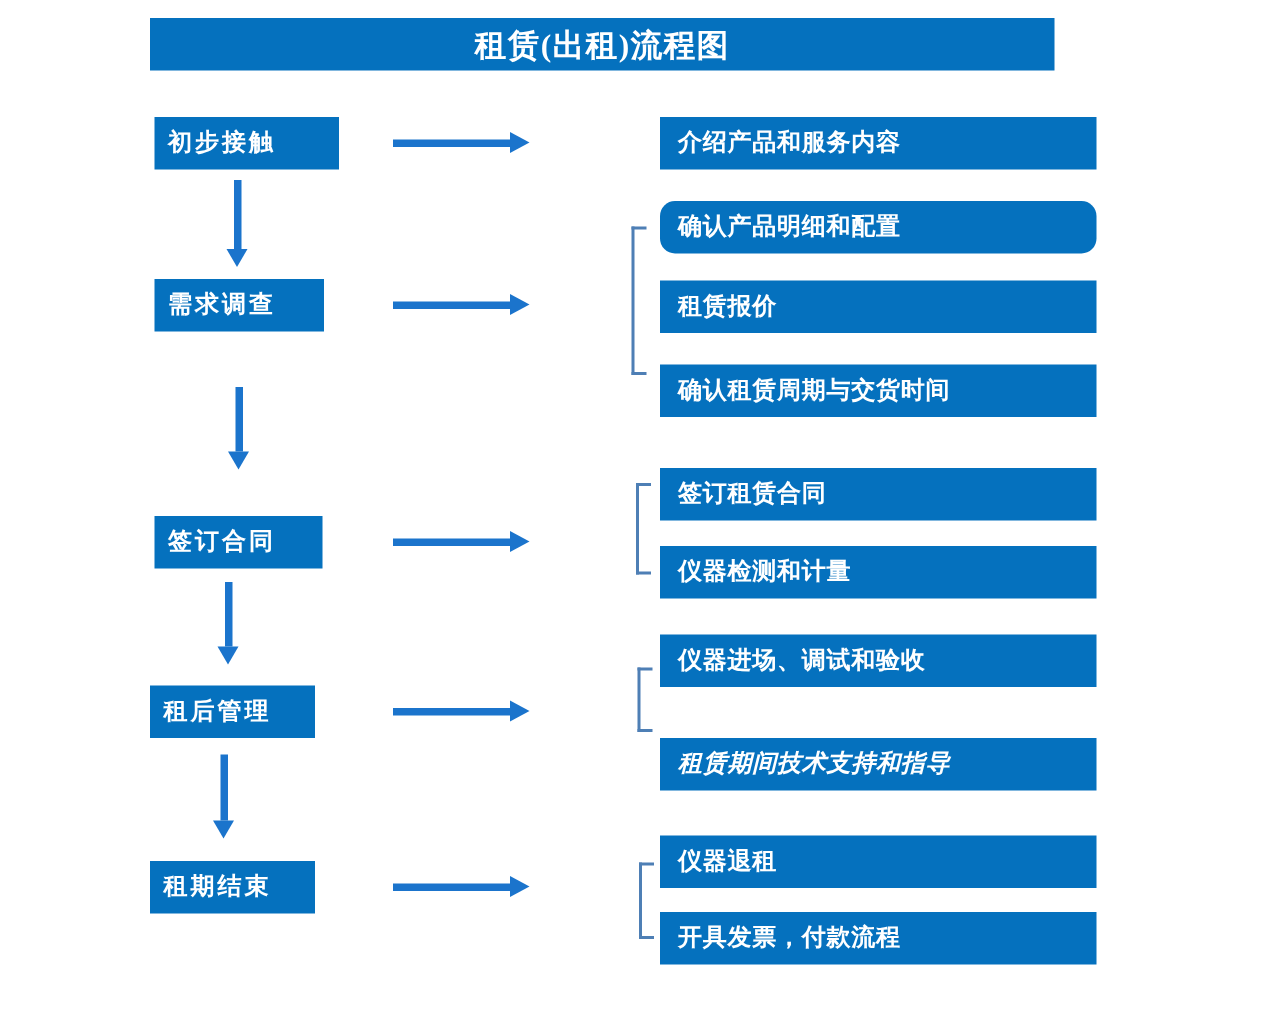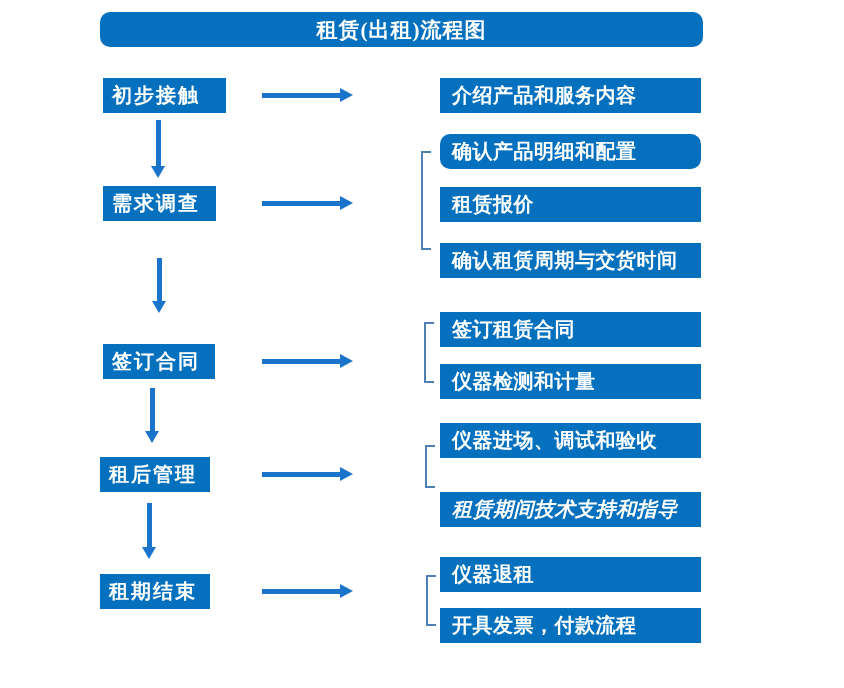--- a/index.html
+++ b/index.html
@@ -13,40 +13,39 @@
     width:844px;height:688px;
     background:#ffffff;
     overflow:hidden;
     font-family:"Liberation Serif","DejaVu Serif",serif;
   }
   .bluebox{
     position:absolute;
     background:var(--blue);
     color:#ffffff;
     font-weight:bold;
-    font-size:20px;
+    font-size:16px;
     height:35px;
     display:flex;
     align-items:center;
     box-sizing:border-box;
     white-space:nowrap;
   }
   .titlebar{
     left:100px;top:12px;width:603px;
     justify-content:center;
     font-size:21px;
     letter-spacing:1px;
-    border-radius:10px;
   }
   .stagebox{
     padding-left:9px;
     letter-spacing:2px;
   }
   .outbox{
-    left:440px;width:261px;
+    left:440px;width:291px;
     padding-left:12px;
     letter-spacing:0.5px;
   }
   .hshaft{position:absolute;height:5px;background:var(--arrow);}
   .hhead{
     position:absolute;width:0;height:0;
     border-left:13px solid var(--arrow);
     border-top:7px solid transparent;
     border-bottom:7px solid transparent;
   }

